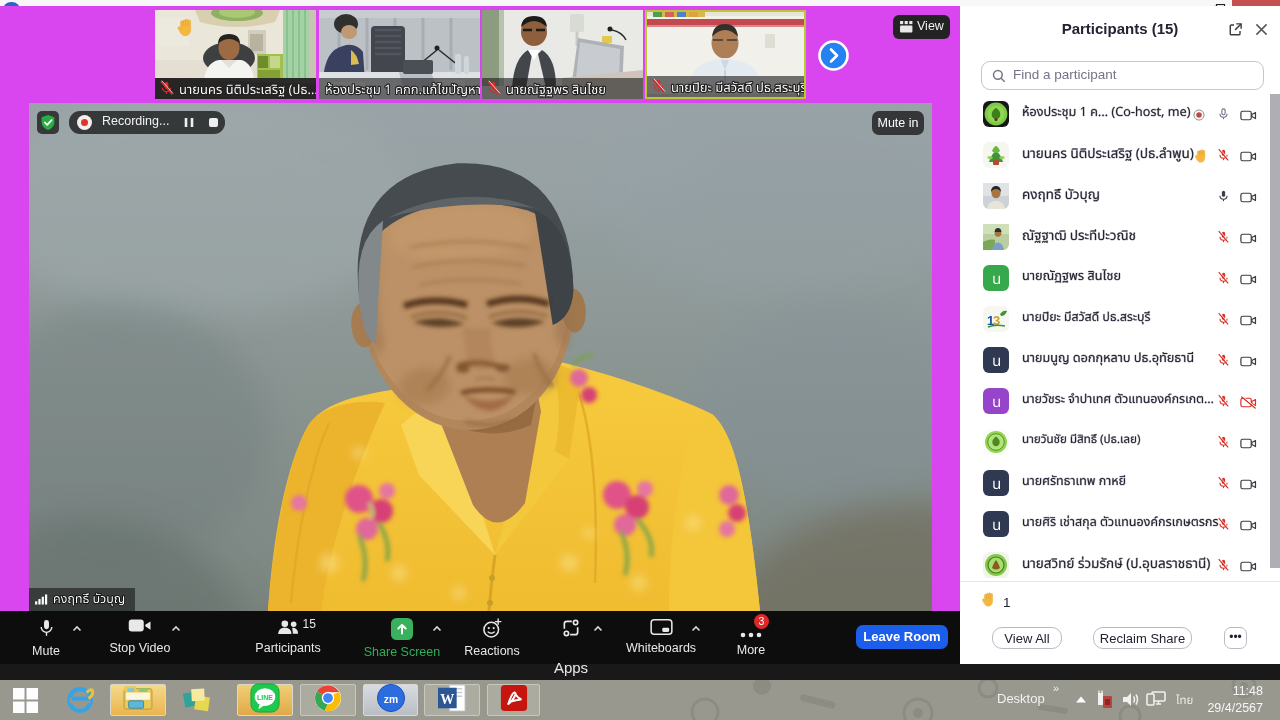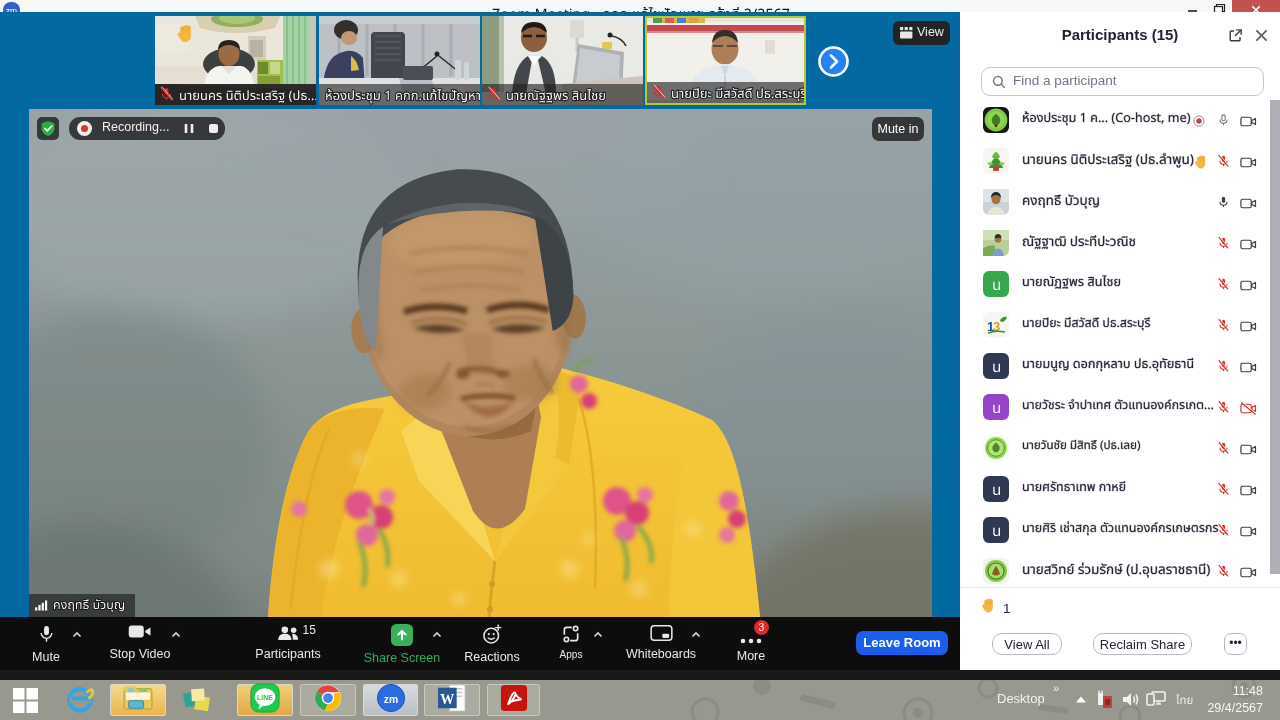--- a/index.html
+++ b/index.html
@@ -20,21 +20,21 @@
     </svg>
   <svg class="abs" style="left:1205px;top:0" width="29" height="20" viewBox="0 0 29 20">
       <rect x="9.5" y="6.5" width="8" height="7" fill="none" stroke="#222" stroke-width="1.2"></rect>
       <path d="M11.5 6.5V4.5h8v7h-2" fill="none" stroke="#222" stroke-width="1.2"></path>
     </svg>
   <div class="abs" style="left:1232px;top:0;width:48px;height:20px;background:#c4514f"></div>
   <svg class="abs" style="left:1249px;top:3px" width="14" height="14" viewBox="0 0 15 15">
       <path d="M3.5 3.5 L11.5 11.5 M11.5 3.5 L3.5 11.5" stroke="#fff" stroke-width="1.7"></path>
     </svg>
 </div>
-<div class="abs" style="left:0;top:12px;width:1280px;height:658px;background:#0369a1">
+<div class="abs" style="left:0;top:6px;width:1280px;height:658px;background:#d946ef">
 
 <div style="position:absolute;left:155px;top:4px;width:161px;height:89px;overflow:hidden"><svg width="161" height="89" viewBox="0 0 161 89" preserveAspectRatio="none">
 <rect width="161" height="89" fill="#e4dfd2"></rect>
 <rect x="0" y="0" width="161" height="50" fill="#eae6da"></rect>
 <rect x="2" y="8" width="32" height="28" fill="#eceadf"></rect>
 <path d="M40 0 L125 0 L120 12 Q80 22 45 12 Z" fill="#d8cfae"></path>
 <ellipse cx="82" cy="3" rx="26" ry="8" fill="#8fb060"></ellipse>
 <ellipse cx="82" cy="2" rx="18" ry="6" fill="#aac873"></ellipse>
 <rect x="128" y="0" width="26" height="72" fill="#a3d3a4"></rect>
 <path d="M132 0v70 M138 0v70 M144 0v70 M150 0v70" stroke="#8cc08e" stroke-width="2"></path>
@@ -402,21 +402,21 @@
 <div style="font-size:12.5px;color:#e8e8ea;margin-top:1px">Reactions</div></div>
       <div style="position:absolute;left:526px;top:0;width:90px;height:53px;text-align:center">
 <span style="display:inline-block;margin-top:7px;height:22px"><svg width="20" height="20" viewBox="0 0 24 24">
             <g fill="none" stroke="#e8e8ea" stroke-width="2">
               <path d="M4 13 V7a3 3 0 013-3h6"></path>
               <path d="M20 11v6a3 3 0 01-3 3h-6"></path>
               <circle cx="17.5" cy="5.5" r="2.6"></circle>
               <circle cx="6.5" cy="18.5" r="2.6"></circle>
             </g>
           </svg></span>
-<div style="font-size:10px;color:#e8e8ea;margin-top:1px">Apps</div></div>
+<div style="font-size:15px;color:#e8e8ea;margin-top:17px">Apps</div></div>
       <svg style="position:absolute;left:593px;top:14px" width="10" height="7" viewBox="0 0 10 7">
         <path d="M1.5 5.5 L5 2 L8.5 5.5" fill="none" stroke="#d8d8dc" stroke-width="1.6"></path>
       </svg>
       <div style="position:absolute;left:616px;top:0;width:90px;height:53px;text-align:center">
 <span style="display:inline-block;margin-top:7px;height:22px"><svg width="23" height="18" viewBox="0 0 30 22">
             <rect x="1.5" y="1.5" width="27" height="19" rx="4" fill="none" stroke="#e8e8ea" stroke-width="2"></rect>
             <rect x="16" y="12" width="9" height="5.5" rx="1.5" fill="#e8e8ea"></rect>
           </svg></span>
 <div style="font-size:12.5px;color:#e8e8ea;margin-top:1px">Whiteboards</div></div>
       <svg style="position:absolute;left:691px;top:14px" width="10" height="7" viewBox="0 0 10 7">

